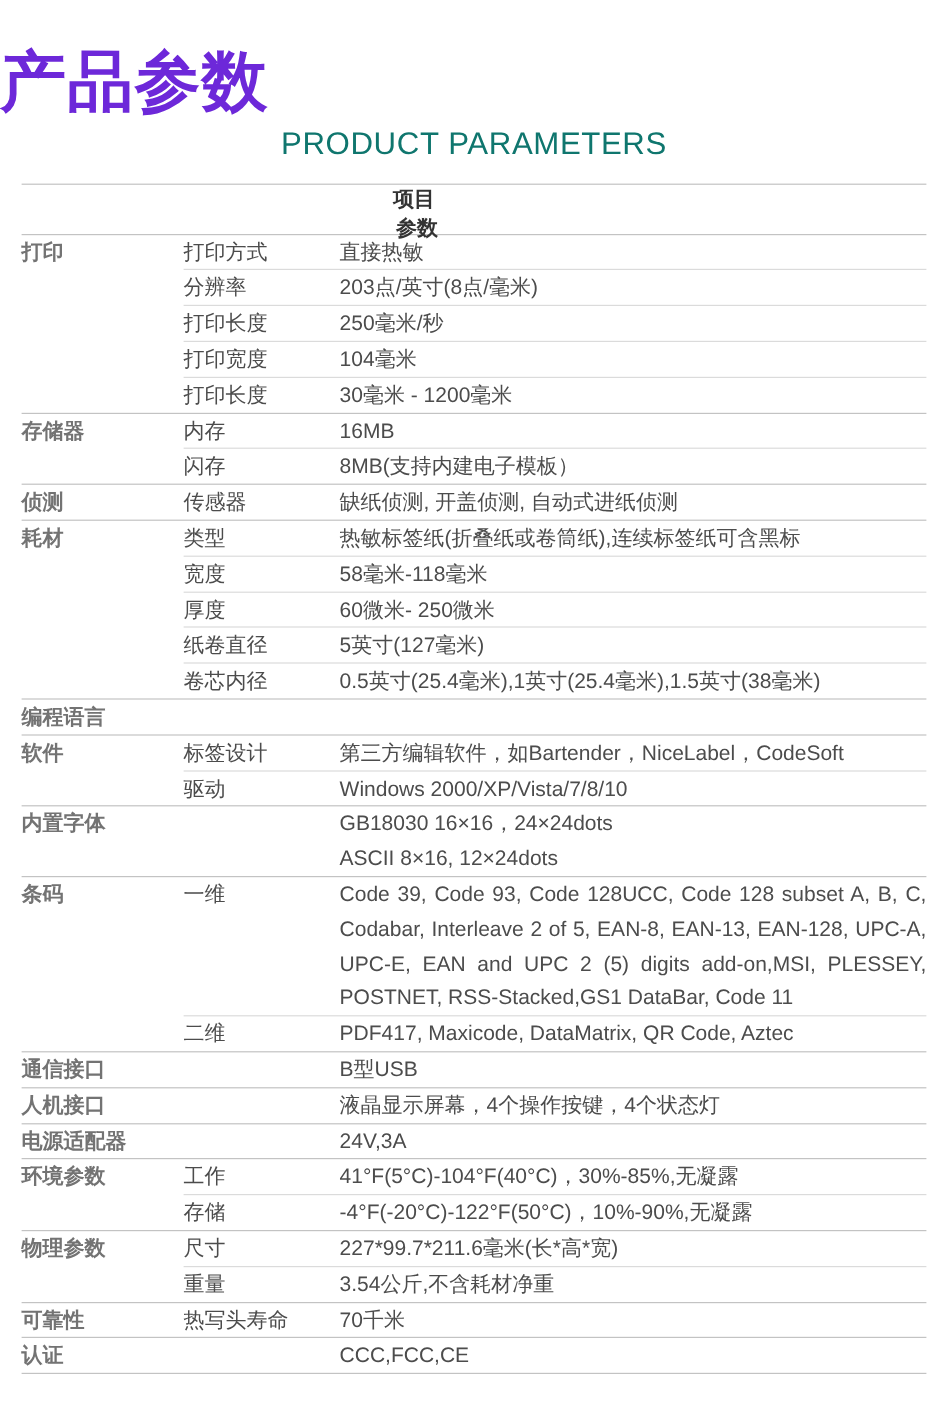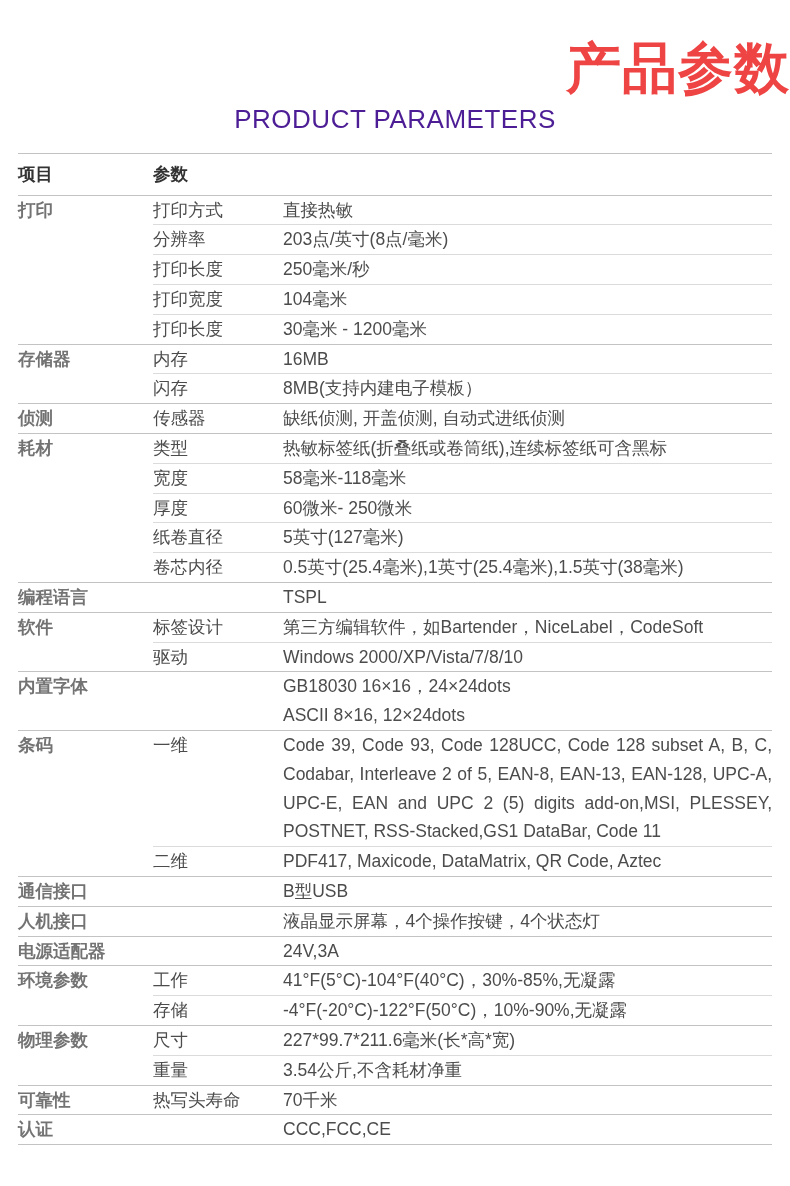--- a/index.html
+++ b/index.html
@@ -12,49 +12,50 @@
   .page {
     width: 790px;
     height: 1186px;
     overflow: hidden;
     background: #ffffff;
     box-sizing: border-box;
   }
   .title-zh {
     margin: 0;
     padding-top: 34px;
-    text-align: right;
+    text-align: left;
     font-size: 55px;
     font-weight: 800;
-    color: #ef4444;
+    color: #6d28d9;
     letter-spacing: 1px;
     line-height: 1.25;
   }
   .title-en {
     margin-top: 2px;
     text-align: center;
     font-size: 26px;
     font-weight: 400;
-    color: #4c1d95;
+    color: #0f766e;
     letter-spacing: 0.5px;
     line-height: 1.15;
   }
   .spec-table {
     margin: 18px 18px 0 18px;
     border-top: 1px solid #c3c3c3;
     border-bottom: 1px solid #c3c3c3;
     color: #4c4c4c;
     font-size: 17.5px;
   }
   .thead {
     display: flex;
     height: 41px;
     align-items: center;
     font-weight: bold;
     color: #333333;
+    flex-direction: column;
   }
   .thead .c1 { width: 135px; flex: none; }
   .thead .c2 { width: 130px; flex: none; }
   .group {
     display: flex;
     border-top: 1px solid #c3c3c3;
   }
   .glabel {
     width: 135px;
     flex: none;
@@ -170,26 +171,20 @@
         </div>
         <div class="row">
           <div class="rlabel">卷芯内径</div>
           <div class="rvalue">0.5英寸(25.4毫米),1英寸(25.4毫米),1.5英寸(38毫米)</div>
         </div>
       </div>
     </section>
 
     <section class="group">
       <div class="glabel">编程语言</div>
-      <div class="grows">
-        <div class="row">
-          <div class="rlabel"></div>
-          <div class="rvalue">TSPL</div>
-        </div>
-      </div>
     </section>
 
     <section class="group">
       <div class="glabel">软件</div>
       <div class="grows">
         <div class="row">
           <div class="rlabel">标签设计</div>
           <div class="rvalue">第三方编辑软件，如Bartender，NiceLabel，CodeSoft</div>
         </div>
         <div class="row">

